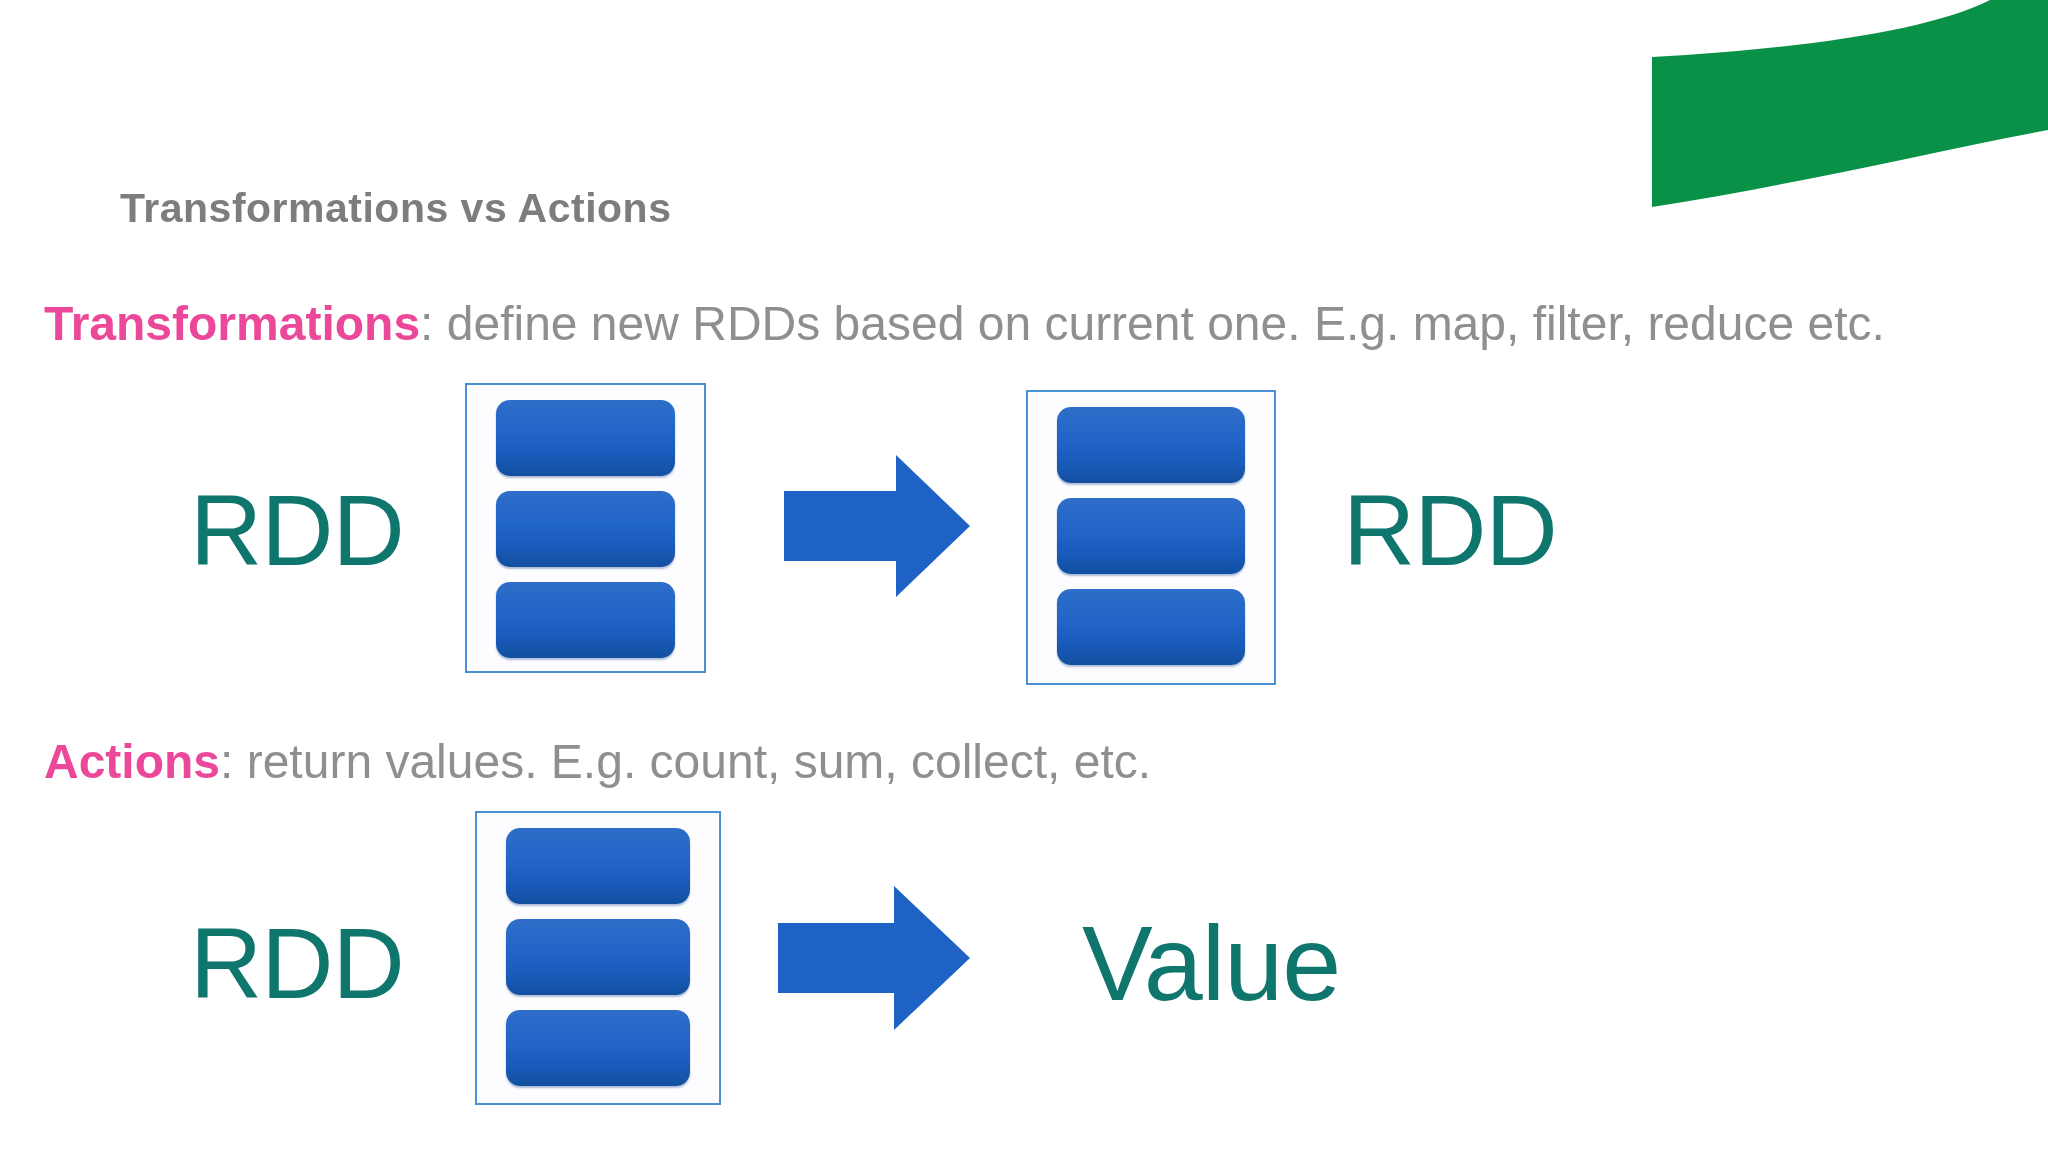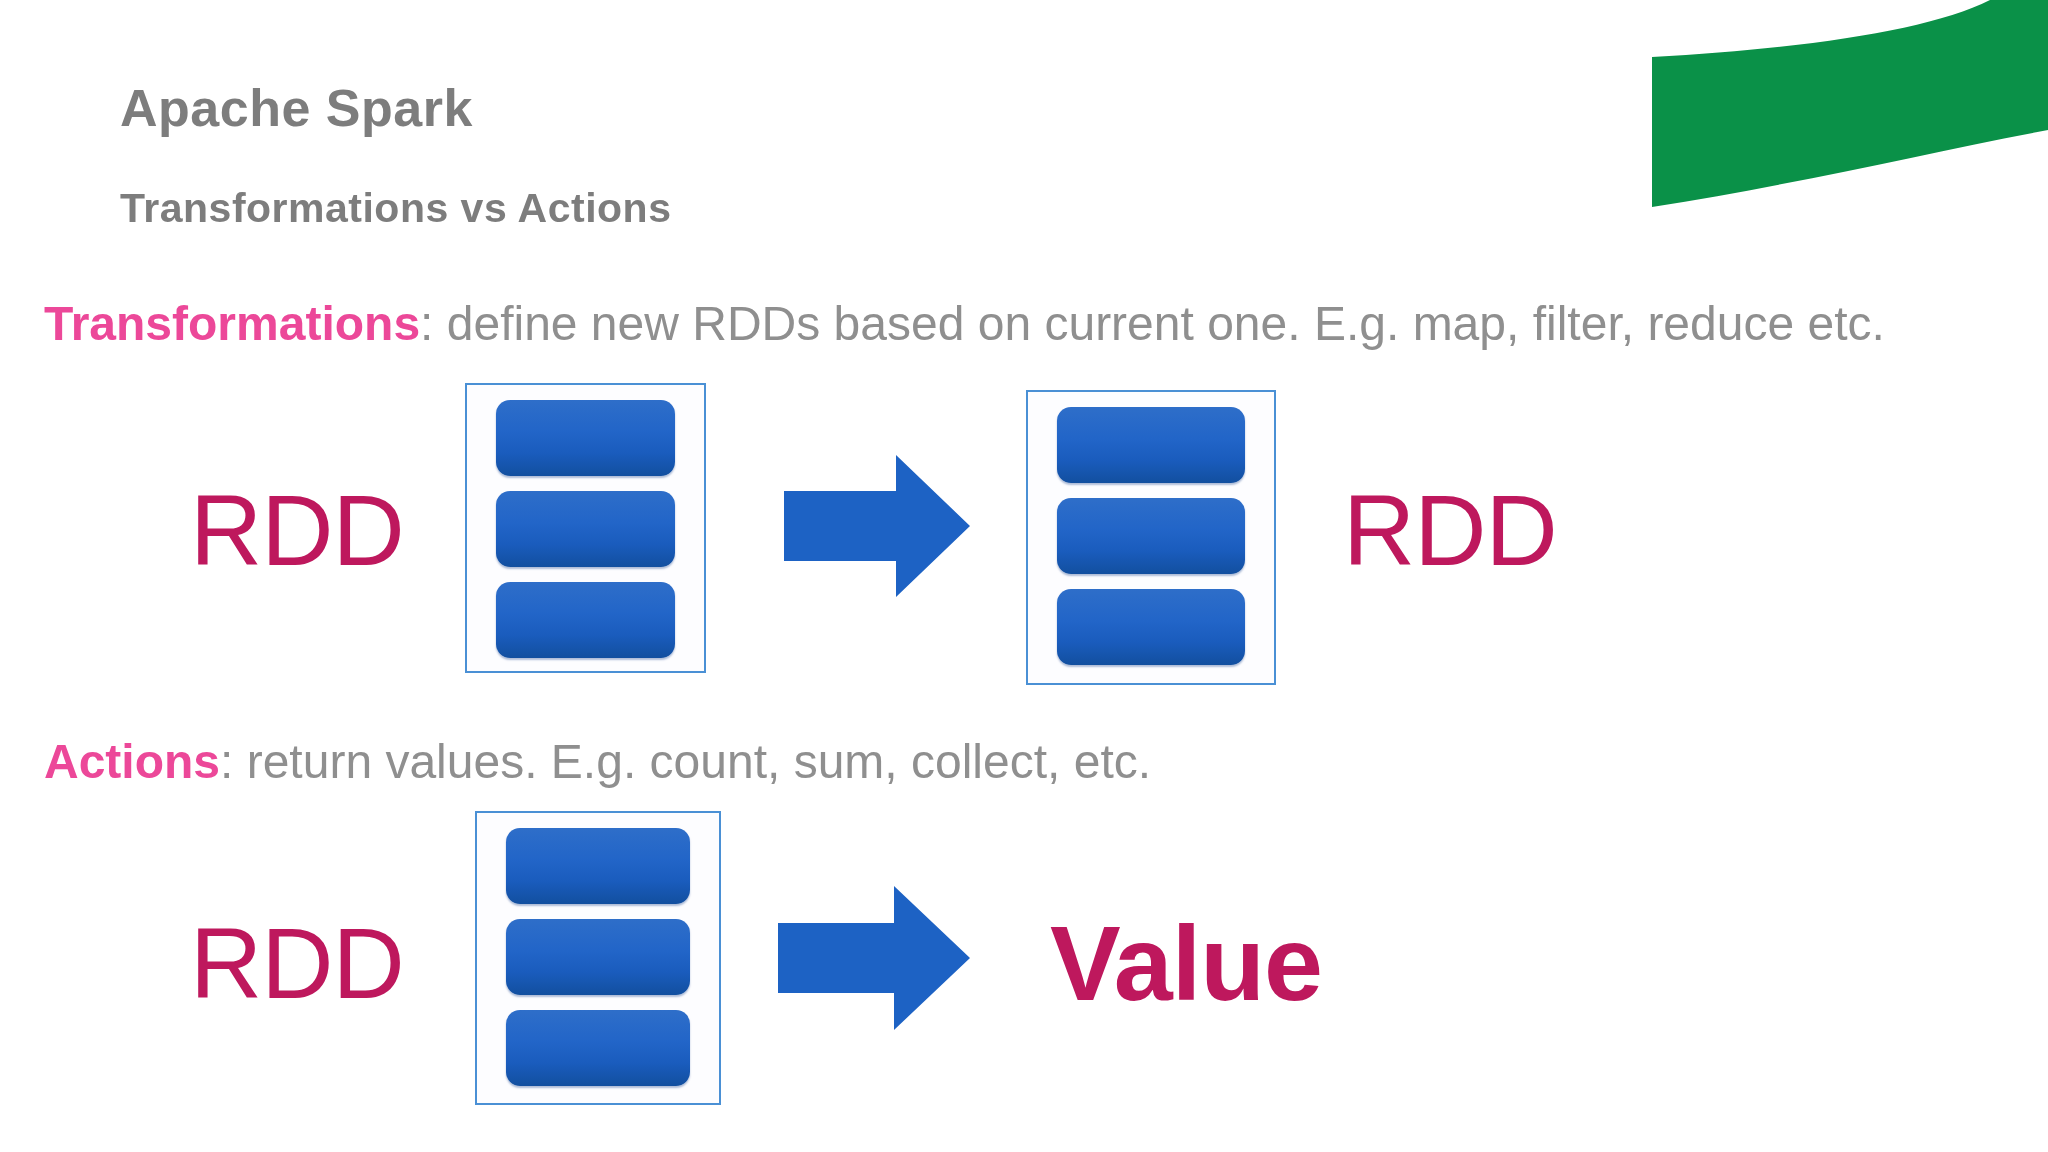--- a/index.html
+++ b/index.html
@@ -30,26 +30,26 @@
     position:absolute;left:44px;
     font-size:48px;line-height:1.15;color:#8f8f8f;white-space:nowrap;
   }
   .lead .kw{color:#ec4899;font-weight:bold;}
   .lead1{top:296px;}
   .lead2{top:734px;text-align:right;}
 
   
   .big-label{
     position:absolute;
-    font-size:100px;color:#be185d;line-height:1;letter-spacing:-1px;
+    font-size:100px;color:#0f766e;line-height:1;letter-spacing:-1px;
   }
   .rdd1-left {left:190px; top:480px;}
   .rdd1-right{left:1343px;top:480px;}
   .rdd2-left {left:190px; top:913px;}
-  .value-out {left:1050px;top:910px;font-size:106px;font-weight:bold;}
+  .value-out {left:1082px;top:910px;font-size:106px;}
 
   
   .rdd-box{
     position:absolute;
     background:#fdfdff;
     border:2px solid #4a90d5;
     box-sizing:border-box;
     display:flex;flex-direction:column;align-items:center;
     padding-top:15px;gap:15px;
   }
@@ -72,21 +72,20 @@
 </style>
 </head>
 <body>
 
 <div class="slide">
 
   <svg class="ribbon" viewBox="0 0 2048 1152" aria-hidden="true">
     <path d="M1652,57 C1810,48 1930,30 1990,0 L2048,0 L2048,130 C1930,152 1800,184 1652,207 Z" fill="#0a9148"></path>
   </svg>
 
-  <div class="title">Apache Spark</div>
   <div class="subtitle">Transformations vs Actions</div>
 
   <div class="lead lead1">
     <span class="kw">Transformations</span><span>: define new RDDs based on current one. E.g. map, filter, reduce etc.</span>
   </div>
 
   <div class="big-label rdd1-left">RDD</div>
 
   <div class="rdd-box box1">
     <div class="partition"></div>

